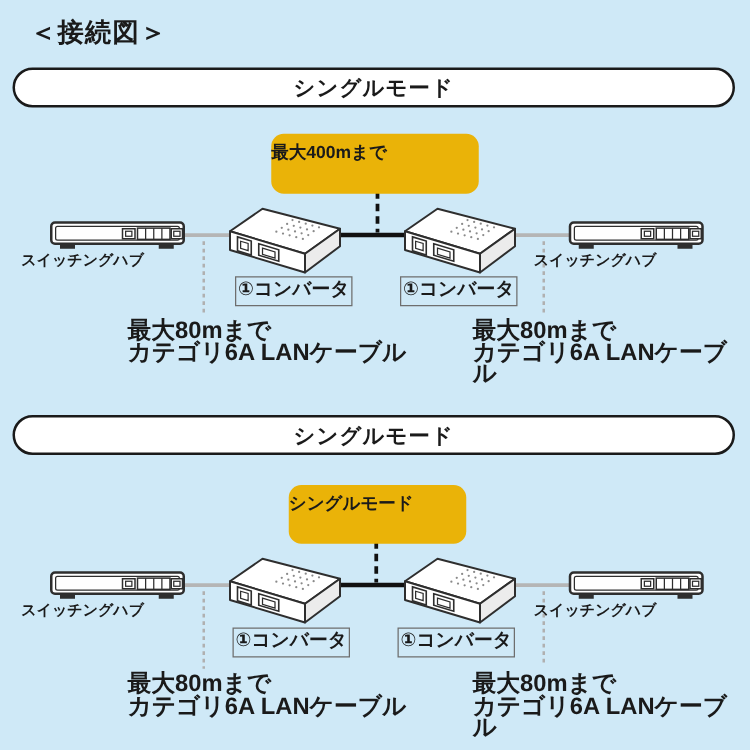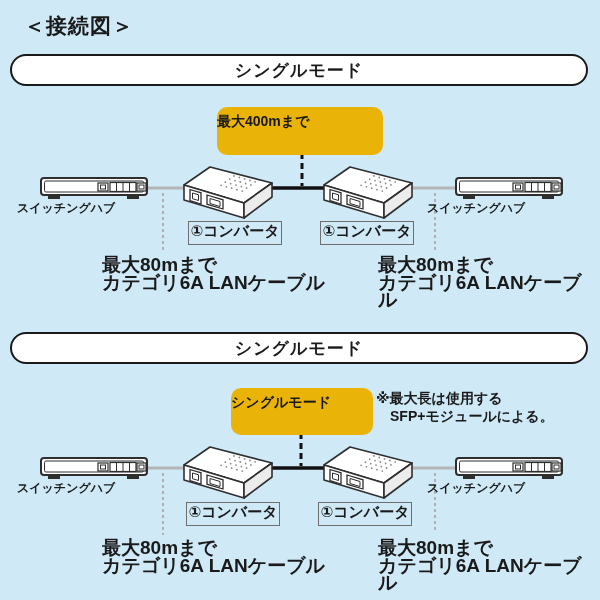--- a/index.html
+++ b/index.html
@@ -139,24 +139,20 @@
     <div>最大80mまで</div>
     <div>カテゴリ6A LANケーブル</div>
   </div>
 
   <div class="abs banner s2">
     <span>シングルモード</span>
   </div>
   <div class="abs callout s2">
     <div>シングルモード</div>
   </div>
-  <div class="abs side-note">
-    <div class="l1">※最大長は使用する</div>
-    <div class="l2">SFP+モジュールによる。</div>
-  </div>
   <div class="abs hub-label" style="left:17px;top:480px;">スイッチングハブ</div>
   <div class="abs hub-label" style="left:427px;top:480px;">スイッチングハブ</div>
   <div class="abs conv-box" style="left:186px;top:502px;">
     <span>①コンバータ</span>
   </div>
   <div class="abs conv-box" style="left:318px;top:502px;">
     <span>①コンバータ</span>
   </div>
   <div class="abs cable-note" style="left:102px;top:539px;">
     <div>最大80mまで</div>

